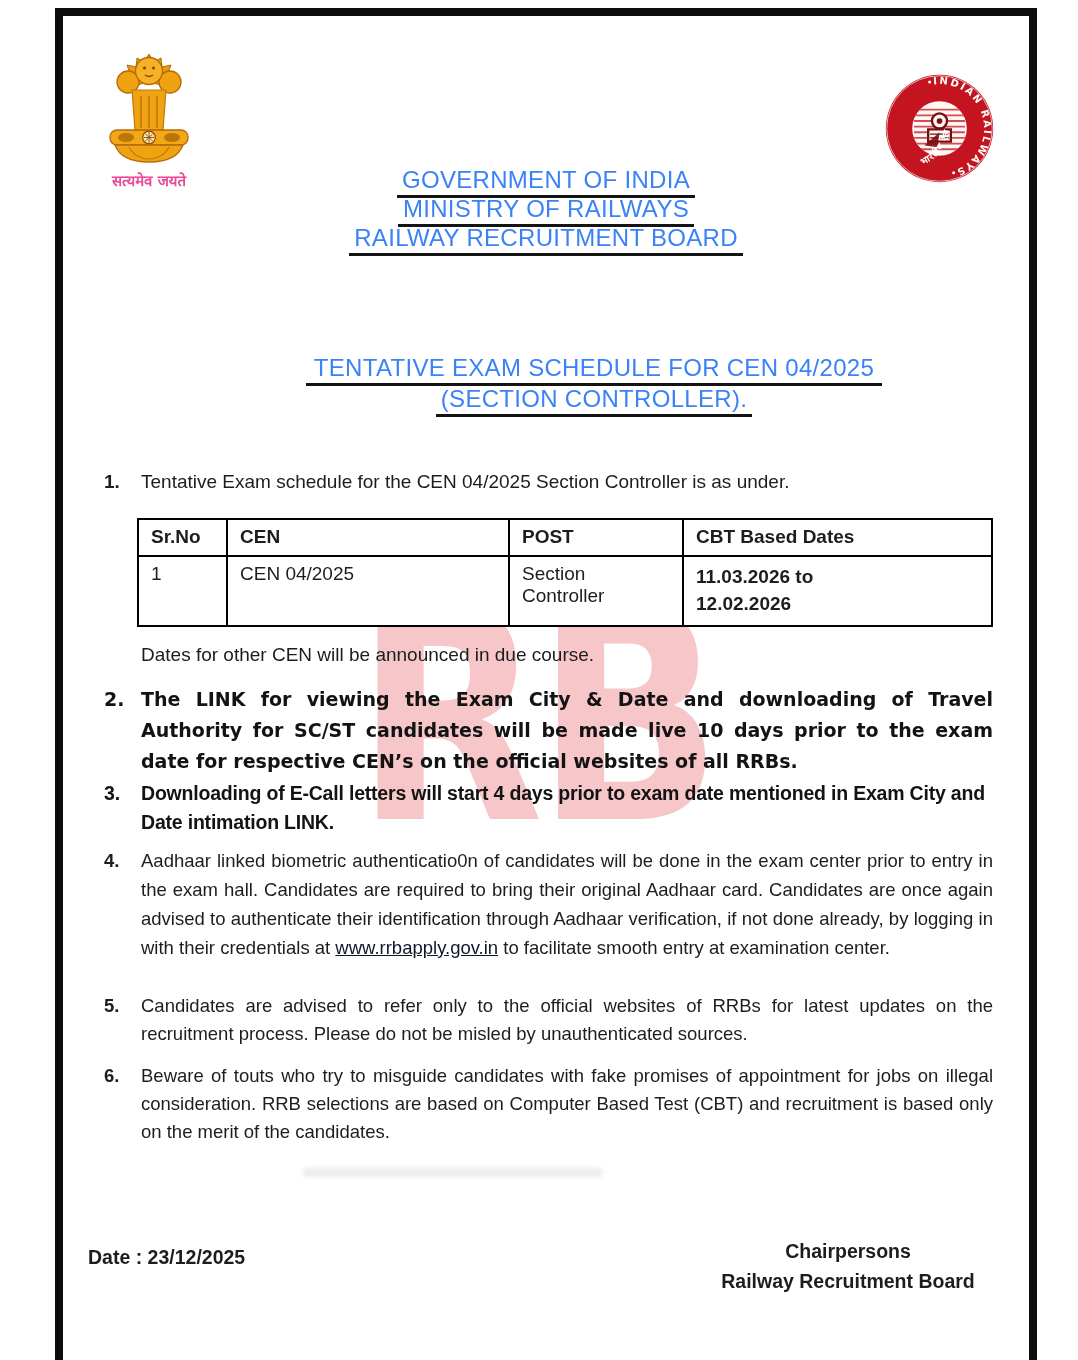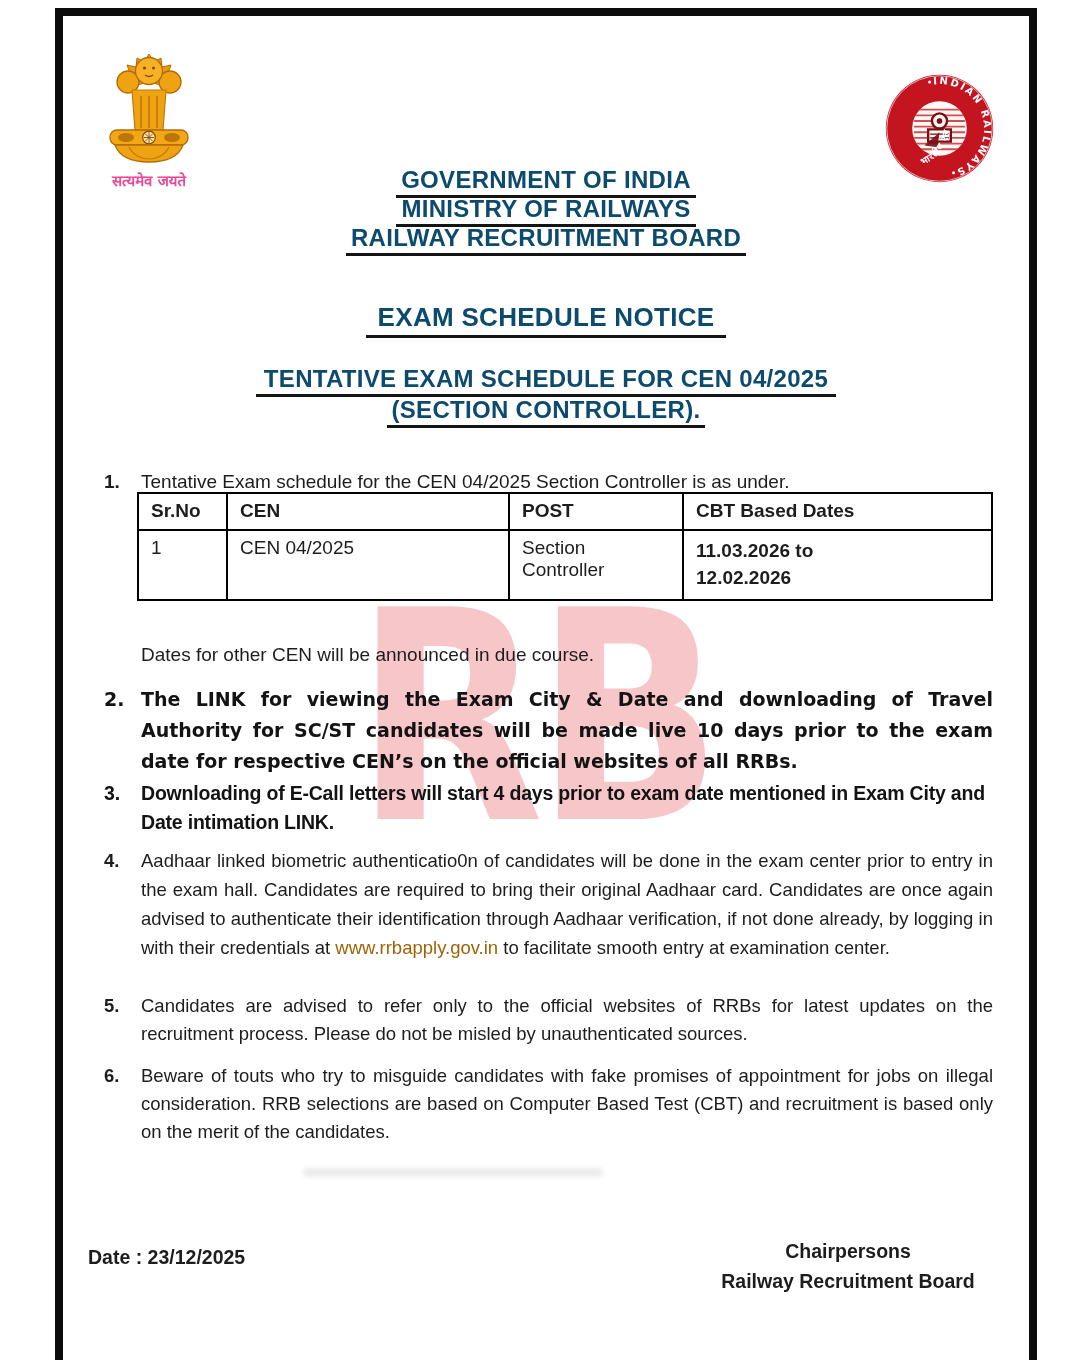--- a/index.html
+++ b/index.html
@@ -19,45 +19,45 @@
   .emblem{left:35px;top:36px;width:102px;text-align:center;z-index:1;}
   .emblem-motto{font-family:"DejaVu Sans",sans-serif;font-weight:bold;font-size:15px;
     color:#ec4899;margin-top:2px;white-space:nowrap;}
   .irlogo{left:820px;top:56px;width:113px;height:113px;z-index:1;}
 
   
   .center-block{left:0;width:100%;text-align:center;z-index:1;}
   .gov-lines{top:150px;}
   .gov-lines .tline{height:29px;}
   .u{display:inline-block;border-bottom:3px solid #141414;padding:0 5px 1px 5px;}
-  .h1{font-size:24px;font-weight:bold;letter-spacing:0.3px;color:#0c4a6e;}
+  .h1{font-size:24px;font-weight:normal;letter-spacing:0.3px;color:#3b82f6;}
   .notice{top:286px;}
   .notice .h1{font-size:26px;}
-  .subtitle{top:349px;}
+  .subtitle{top:338px;padding-left:48px;}
   .subtitle .tline{height:31px;}
   .subtitle .h1{font-size:24px;}
 
   
   .item{position:absolute;left:41px;width:889px;z-index:1;}
   .inum{position:absolute;left:0;top:0;font-weight:bold;}
   .item p{margin:0;padding-left:37px;}
   .just{text-align:justify;}
   #item1{top:455px;font-size:19px;}
   #item2{top:668px;font-family:"DejaVu Sans",sans-serif;font-weight:bold;
          font-size:19px;line-height:31px;color:#131313;}
   #item2 .inum{font-family:"DejaVu Sans",sans-serif;}
   #item3{top:763px;font-weight:bold;font-size:19.5px;line-height:29px;
          letter-spacing:-0.2px;color:#131313;}
   #item4{top:830px;font-size:18.5px;line-height:29px;}
   #item5{top:976px;font-size:18.5px;line-height:28px;}
   #item6{top:1046px;font-size:18.5px;line-height:28px;}
-  .link{color:#a16207;cursor:pointer;}
-
-  
-  .tablewrap{left:74px;top:476px;z-index:1;}
+  .link{color:#0f172a;text-decoration:underline;cursor:pointer;}
+
+  
+  .tablewrap{left:74px;top:502px;z-index:1;}
   table.sched{border-collapse:collapse;background:#fff;}
   .sched th,.sched td{border:2px solid #000;text-align:left;vertical-align:top;}
   .sched th{font-size:19px;font-weight:bold;padding:6px 10px 7px 12px;}
   .sched td{font-size:19px;padding:6px 10px 8px 12px;}
   .dates{font-weight:bold;line-height:27px;}
   .note{left:78px;top:628px;font-size:19px;z-index:1;}
 
   
   .scan-artifact{left:240px;top:1152px;width:300px;height:9px;z-index:1;
     background:#ececec;border-radius:4px;filter:blur(2px);}
@@ -131,23 +131,20 @@
       <circle cx="75" cy="107" r="1.6" fill="#fff"></circle>
     </svg>
   </div>
 
   <div class="abs center-block gov-lines">
     <div class="tline"><span class="u h1">GOVERNMENT OF INDIA</span></div>
     <div class="tline"><span class="u h1">MINISTRY OF RAILWAYS</span></div>
     <div class="tline"><span class="u h1">RAILWAY RECRUITMENT BOARD</span></div>
   </div>
 
-  <div class="abs center-block notice">
-    <span class="u h1" style="padding:0 12px 2px 12px;">EXAM SCHEDULE NOTICE</span>
-  </div>
 
   <div class="abs center-block subtitle">
     <div class="tline"><span class="u h1" style="padding:0 8px 1px 8px;">TENTATIVE EXAM SCHEDULE FOR CEN 04/2025</span></div>
     <div class="tline"><span class="u h1">(SECTION CONTROLLER).</span></div>
   </div>
 
   <div class="item" id="item1">
     <span class="inum">1.</span>
     <p>Tentative Exam schedule for the CEN 04/2025 Section Controller is as under.</p>
   </div>

